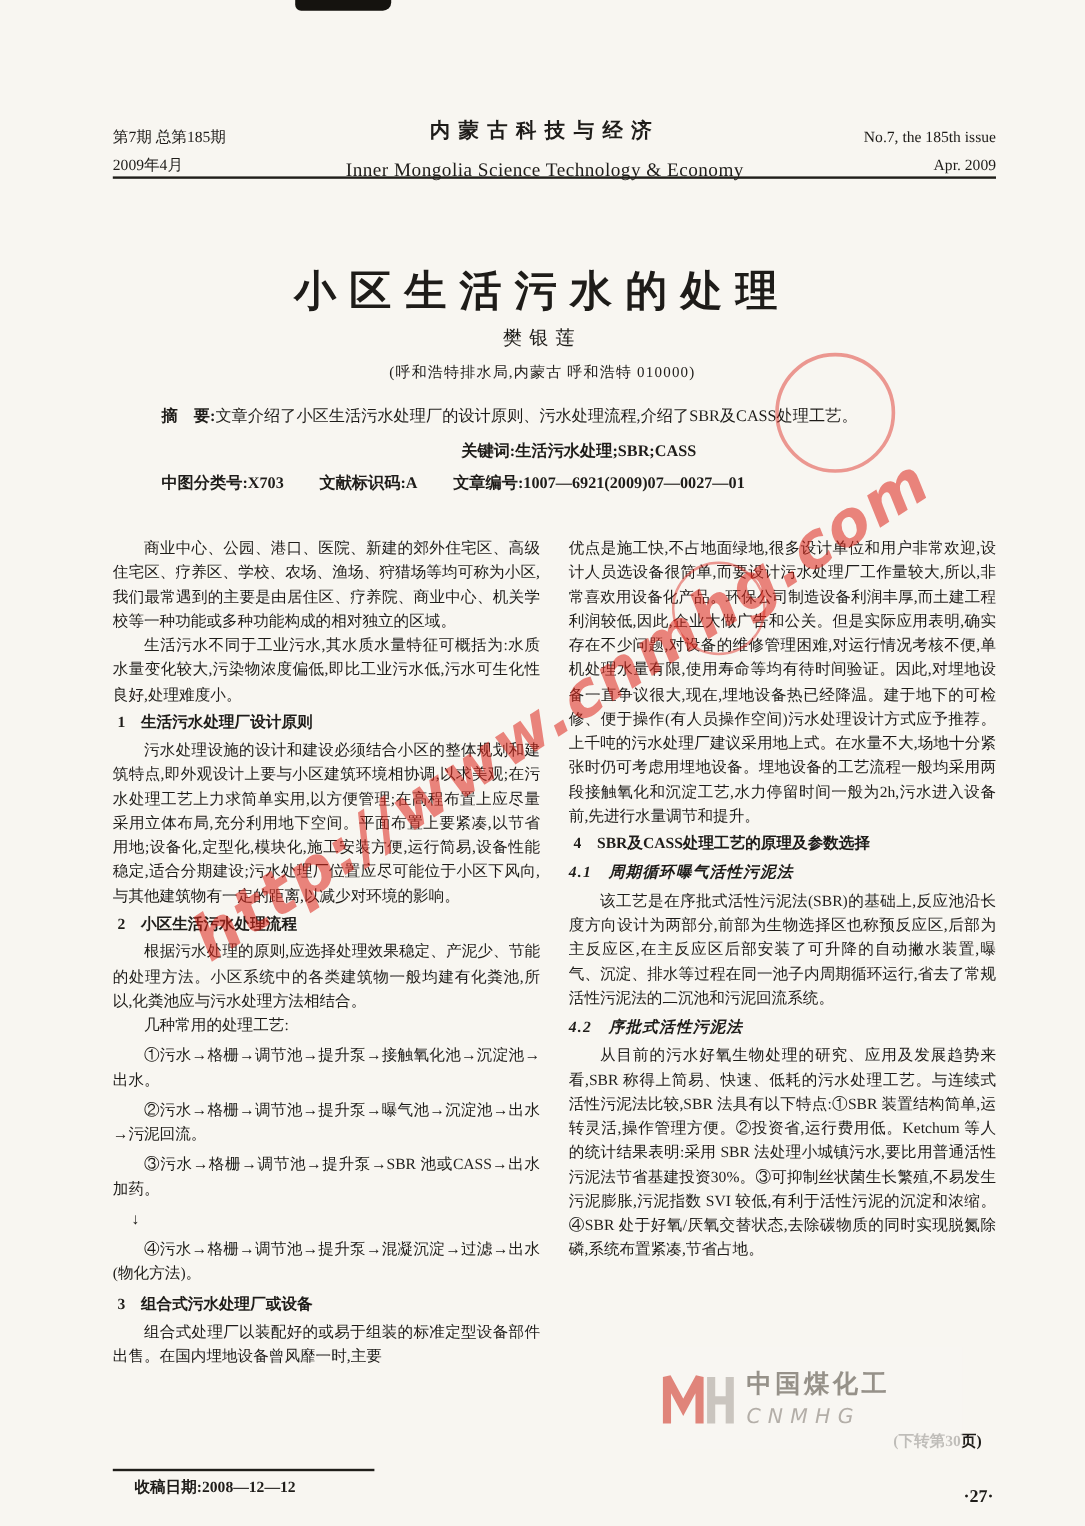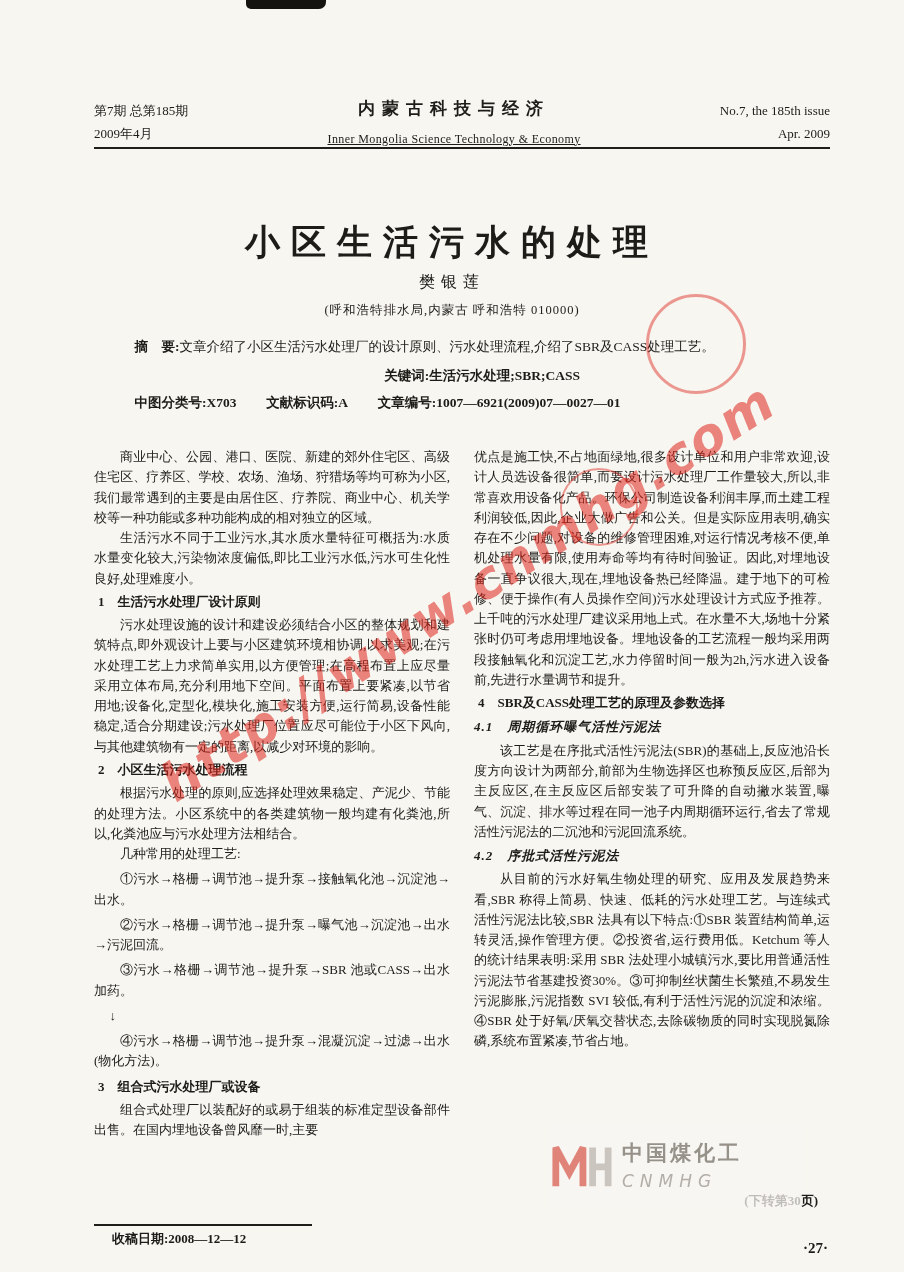--- a/index.html
+++ b/index.html
@@ -5,21 +5,21 @@
   html,body{margin:0;padding:0;}
   body{background:#dcdad5;font-family:"Liberation Serif","DejaVu Serif",serif;}
   .page{position:relative;width:904px;height:1272px;margin:0 auto;background:#f8f6f1;color:#1e1c19;overflow:hidden;}
   .scan-blob{position:absolute;left:246px;top:0;width:80px;height:9px;background:#15130f;border-radius:0 0 7px 5px;}
 
   .header{position:absolute;left:94px;top:94px;width:736px;display:flex;justify-content:space-between;align-items:center;font-size:13px;line-height:1.8;}
   .h-left{text-align:left;}
   .h-center{text-align:center;}
   .h-right{text-align:right;}
   .journal-cn{font-size:17px;font-weight:bold;letter-spacing:7px;}
-  .journal-en{font-size:12px;letter-spacing:.4px;margin-top:4px;text-decoration:underline;}
+  .journal-en{font-size:16px;letter-spacing:.4px;margin-top:4px;}
   .header-rule{position:absolute;left:94px;top:147px;width:736px;height:2px;background:#201e1a;}
 
   .title{position:absolute;left:0;top:196px;width:100%;text-align:center;font-size:35px;font-weight:bold;letter-spacing:11px;}
   .author{position:absolute;left:0;top:272px;width:100%;text-align:center;font-size:16px;letter-spacing:6px;}
   .affiliation{position:absolute;left:0;top:302px;width:100%;text-align:center;font-size:12.5px;letter-spacing:1px;}
 
   .meta{position:absolute;left:94px;top:336px;width:736px;font-size:13.5px;line-height:1.62;}
   .meta p{margin:0;}
   .meta .abstract{text-indent:3em;text-align:justify;margin-bottom:7px;}
   .meta .kw{padding-left:3em;font-weight:bold;margin-bottom:5px;text-align:center;}

